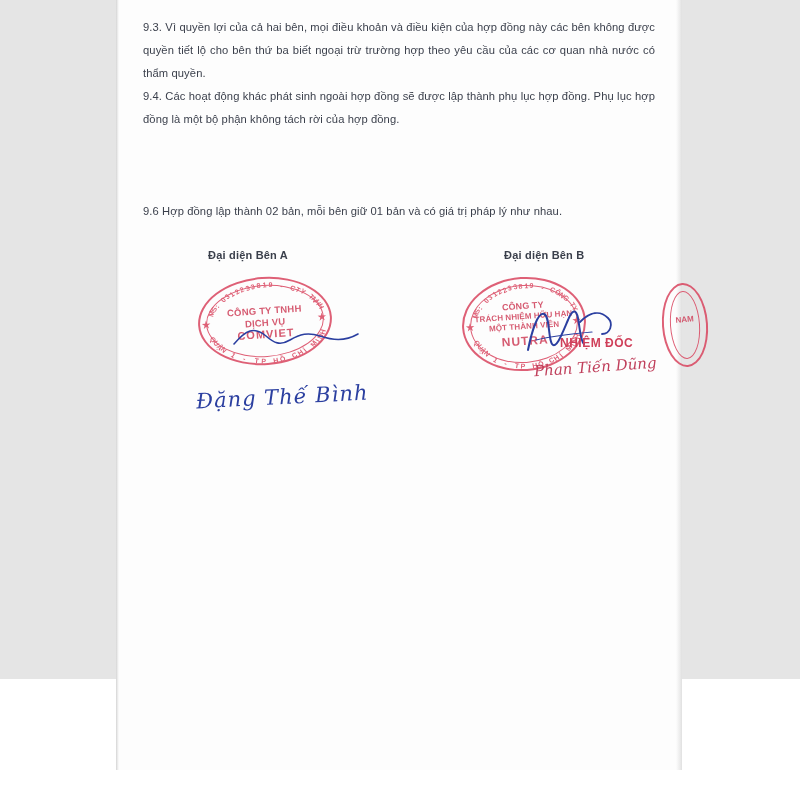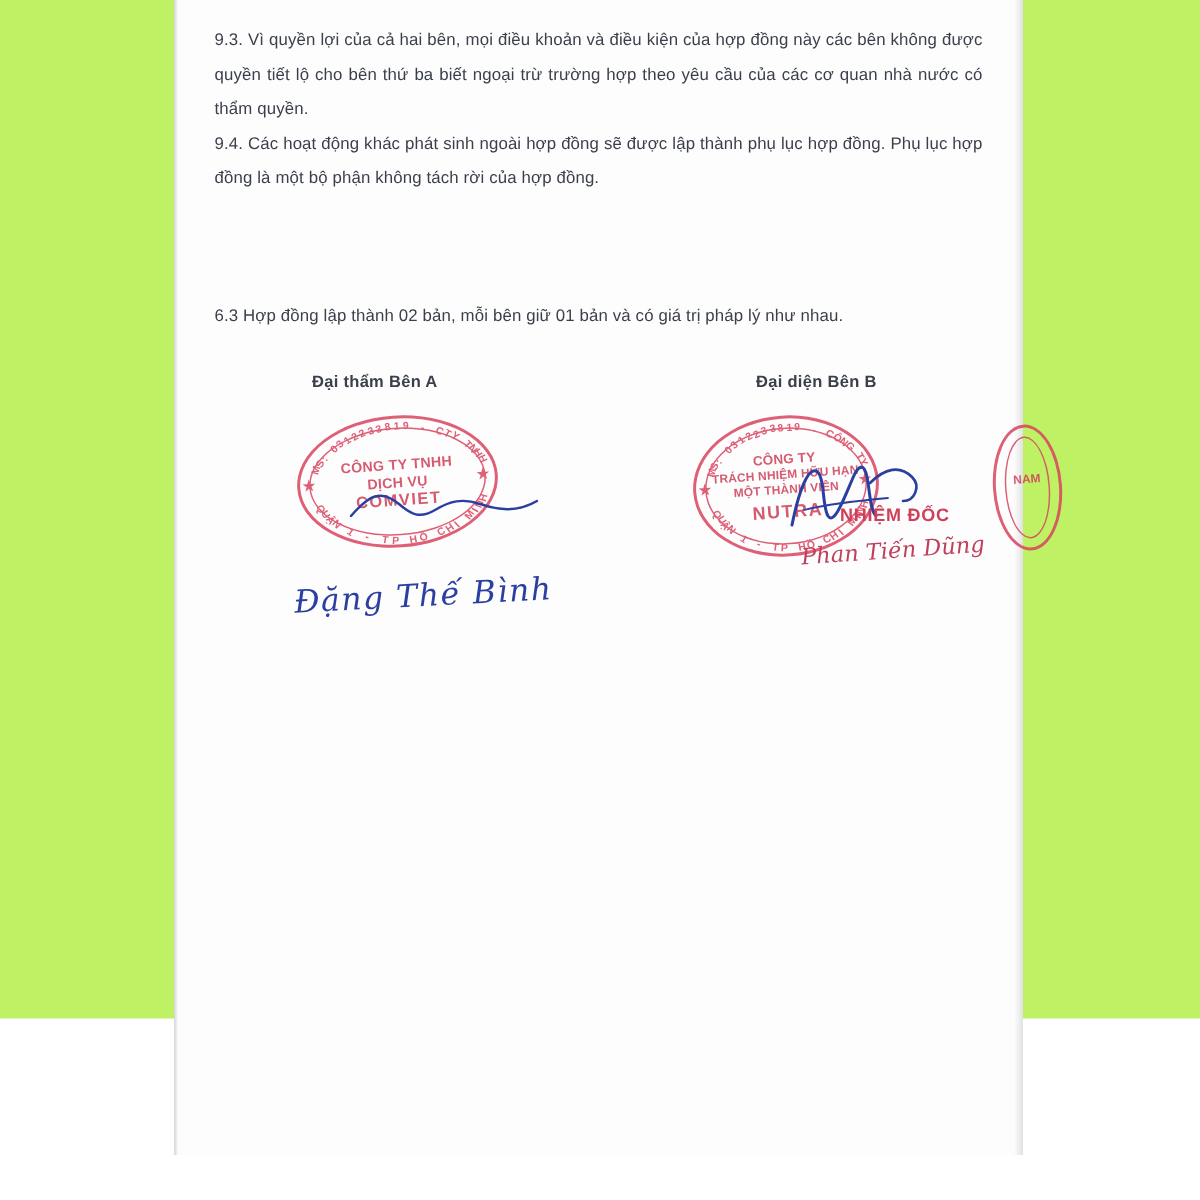--- a/index.html
+++ b/index.html
@@ -14,21 +14,21 @@
     overflow: hidden;
   }
 
   
   #page {
     position: absolute;
     left: 0;
     top: 0;
     width: 800px;
     height: 679px;
-    background: #bef264;
+    background: #e5e5e5;
   }
 
   
   #paper {
     position: absolute;
     left: 116px;
     top: 0px;
     width: 566px;
     height: 770px;
     background: #fdfdfd;
@@ -182,23 +182,23 @@
 
   <div id="paper"></div>
   <div id="scan-shadow-left"></div>
   <div id="scan-shadow-right"></div>
 
   <div class="body-text" id="para-93">9.3. Vì quyền lợi của cả hai bên, mọi điều khoản và điều kiện của hợp đồng này các bên không được quyền tiết lộ cho bên thứ ba biết ngoại trừ trường hợp theo yêu cầu của các cơ quan nhà nước có thẩm quyền.</div>
 
   <div class="body-text" id="para-94">9.4. Các hoạt động khác phát sinh ngoài hợp đồng sẽ được lập thành phụ lục hợp đồng. Phụ lục hợp đồng là một bộ phận không tách rời của hợp đồng.</div>
 
 
-  <div class="body-text" id="para-96">6.3 Hợp đồng lập thành 02 bản, mỗi bên giữ 01 bản và có giá trị pháp lý như nhau.</div>
-
-  <div class="signer-label" id="label-a">Đại thẩm Bên A</div>
+  <div class="body-text" id="para-96">9.6 Hợp đồng lập thành 02 bản, mỗi bên giữ 01 bản và có giá trị pháp lý như nhau.</div>
+
+  <div class="signer-label" id="label-a">Đại diện Bên A</div>
 
   <div class="signer-label" id="label-b">Đại diện Bên B</div>
 
   <div class="stamp" id="stamp-a">
     <div class="inner-ring"></div>
     <div class="stamp-center l1">CÔNG TY TNHH</div>
     <div class="stamp-center l2">DỊCH VỤ</div>
     <div class="stamp-center l3">COMVIET</div>
     <div class="arc-text"></div>
     <div class="arc-text-bottom"></div>

